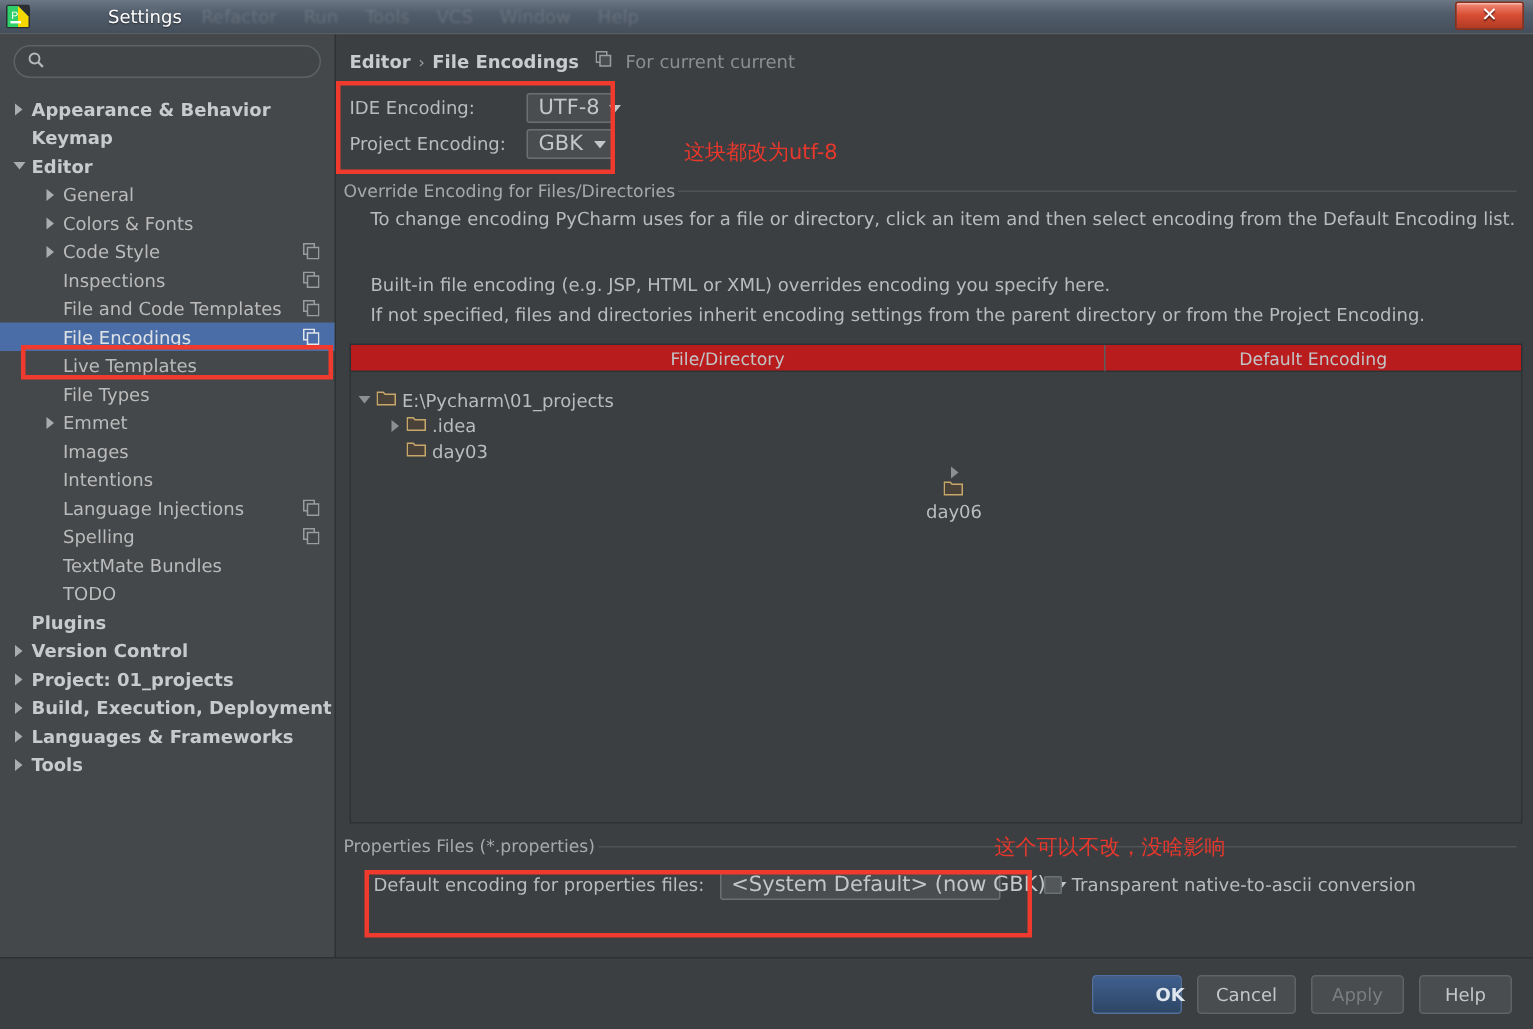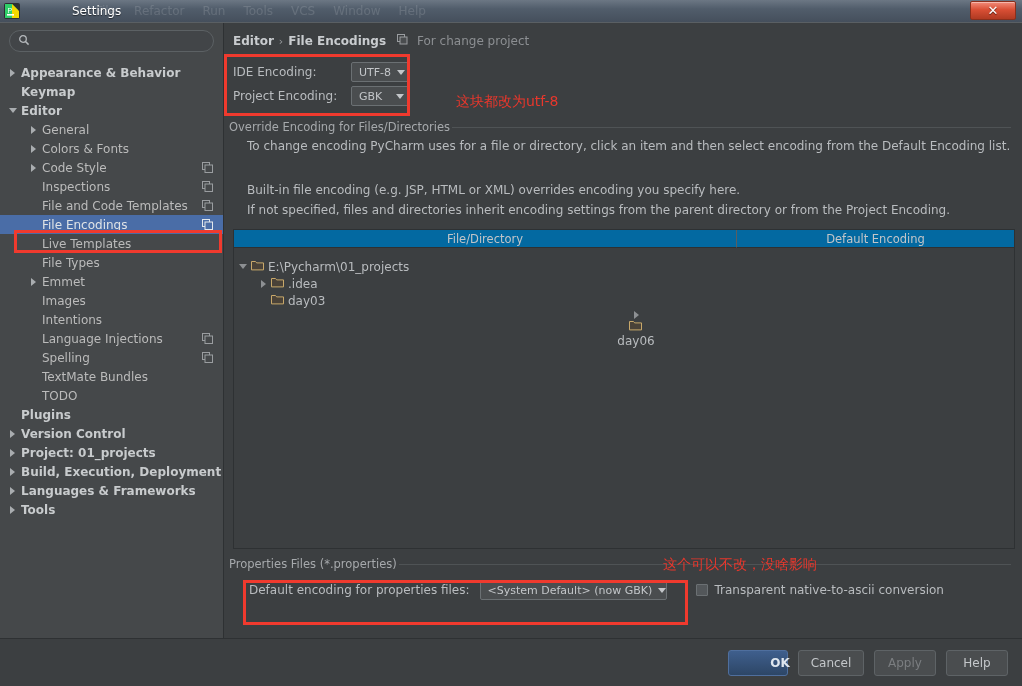--- a/index.html
+++ b/index.html
@@ -108,21 +108,21 @@
   }
   #breadcrumb .crumb { font-weight: bold; color: #c9cccf; }
   #breadcrumb .sep { color: #9a9da0; font-size: 11px; }
   #breadcrumb .scopetxt { color: #8c8f92; margin-left: 4px; }
 
   .enc-row { display: flex; align-items: center; height: 24px; }
   .enc-label { width: 118px; font-size: 12px; color: #b9bcbf; }
   .combo {
     height: 20px; background: #4a4d4f; border: 1px solid #6b7073;
     border-radius: 2px; display: inline-flex; align-items: center;
-    padding: 0 4px 0 7px; color: #c3c6c9; font-size: 11px;
+    padding: 0 4px 0 7px; color: #c3c6c9; font-size: 14px;
     white-space: nowrap; gap: 6px;
   }
   .combo .cval { flex: 1; }
   .combo .caret {
     width: 0; height: 0; flex: none;
     border-left: 4px solid transparent; border-right: 4px solid transparent;
     border-top: 5px solid #c3c6c9;
   }
 
   
@@ -132,21 +132,21 @@
   }
   .grouphdr .line { flex: 1; height: 1px; background: #4f5355; }
 
   .desc { font-size: 12px; color: #b9bcbf; white-space: nowrap; }
 
   
   #tbl {
     position: absolute; left: 8px; top: 206px; width: 782px; height: 320px;
     border: 1px solid #2e3133; background: #3c3f41;
   }
-  #tblhead { display: flex; height: 18px; background: #0369a1; }
+  #tblhead { display: flex; height: 18px; background: #b91c1c; }
   #tblhead .th {
     display: flex; align-items: center; justify-content: center;
     font-size: 11.5px; color: #c2c5c8;
     border-bottom: 1px solid #2e3133;
   }
   #tblhead .th.c1 { width: 503px; border-right: 1px solid #5a5e60; }
   #tblhead .th.c2 { flex: 1; }
   .frow { height: 17px; display: flex; align-items: center; }
   .frow .farrow { width: 11px; height: 11px; position: relative; flex: none; }
   .frow .farrow.r::before {
@@ -369,21 +369,21 @@
     <div id="breadcrumb">
       <span class="crumb">Editor</span>
       <span class="sep">›</span>
       <span class="crumb">File Encodings</span>
       <span style="margin-left:6px;">
         <svg width="11" height="11" viewBox="0 0 11 11">
           <rect x="0.5" y="0.5" width="7" height="7" fill="none" stroke="#9a9da0"></rect>
           <rect x="3" y="3" width="7" height="7" fill="#4a4d4f" stroke="#9a9da0"></rect>
         </svg>
       </span>
-      <span class="scopetxt">For change project</span>
+      <span class="scopetxt">For current current</span>
     </div>
 
     <div style="position:absolute;left:8px;top:37px;">
       <div class="enc-row">
         <span class="enc-label">IDE Encoding:</span>
         <span class="combo" style="width:58px;">
           <span class="cval">UTF-8</span>
           <span class="caret"></span>
         </span>
       </div>

